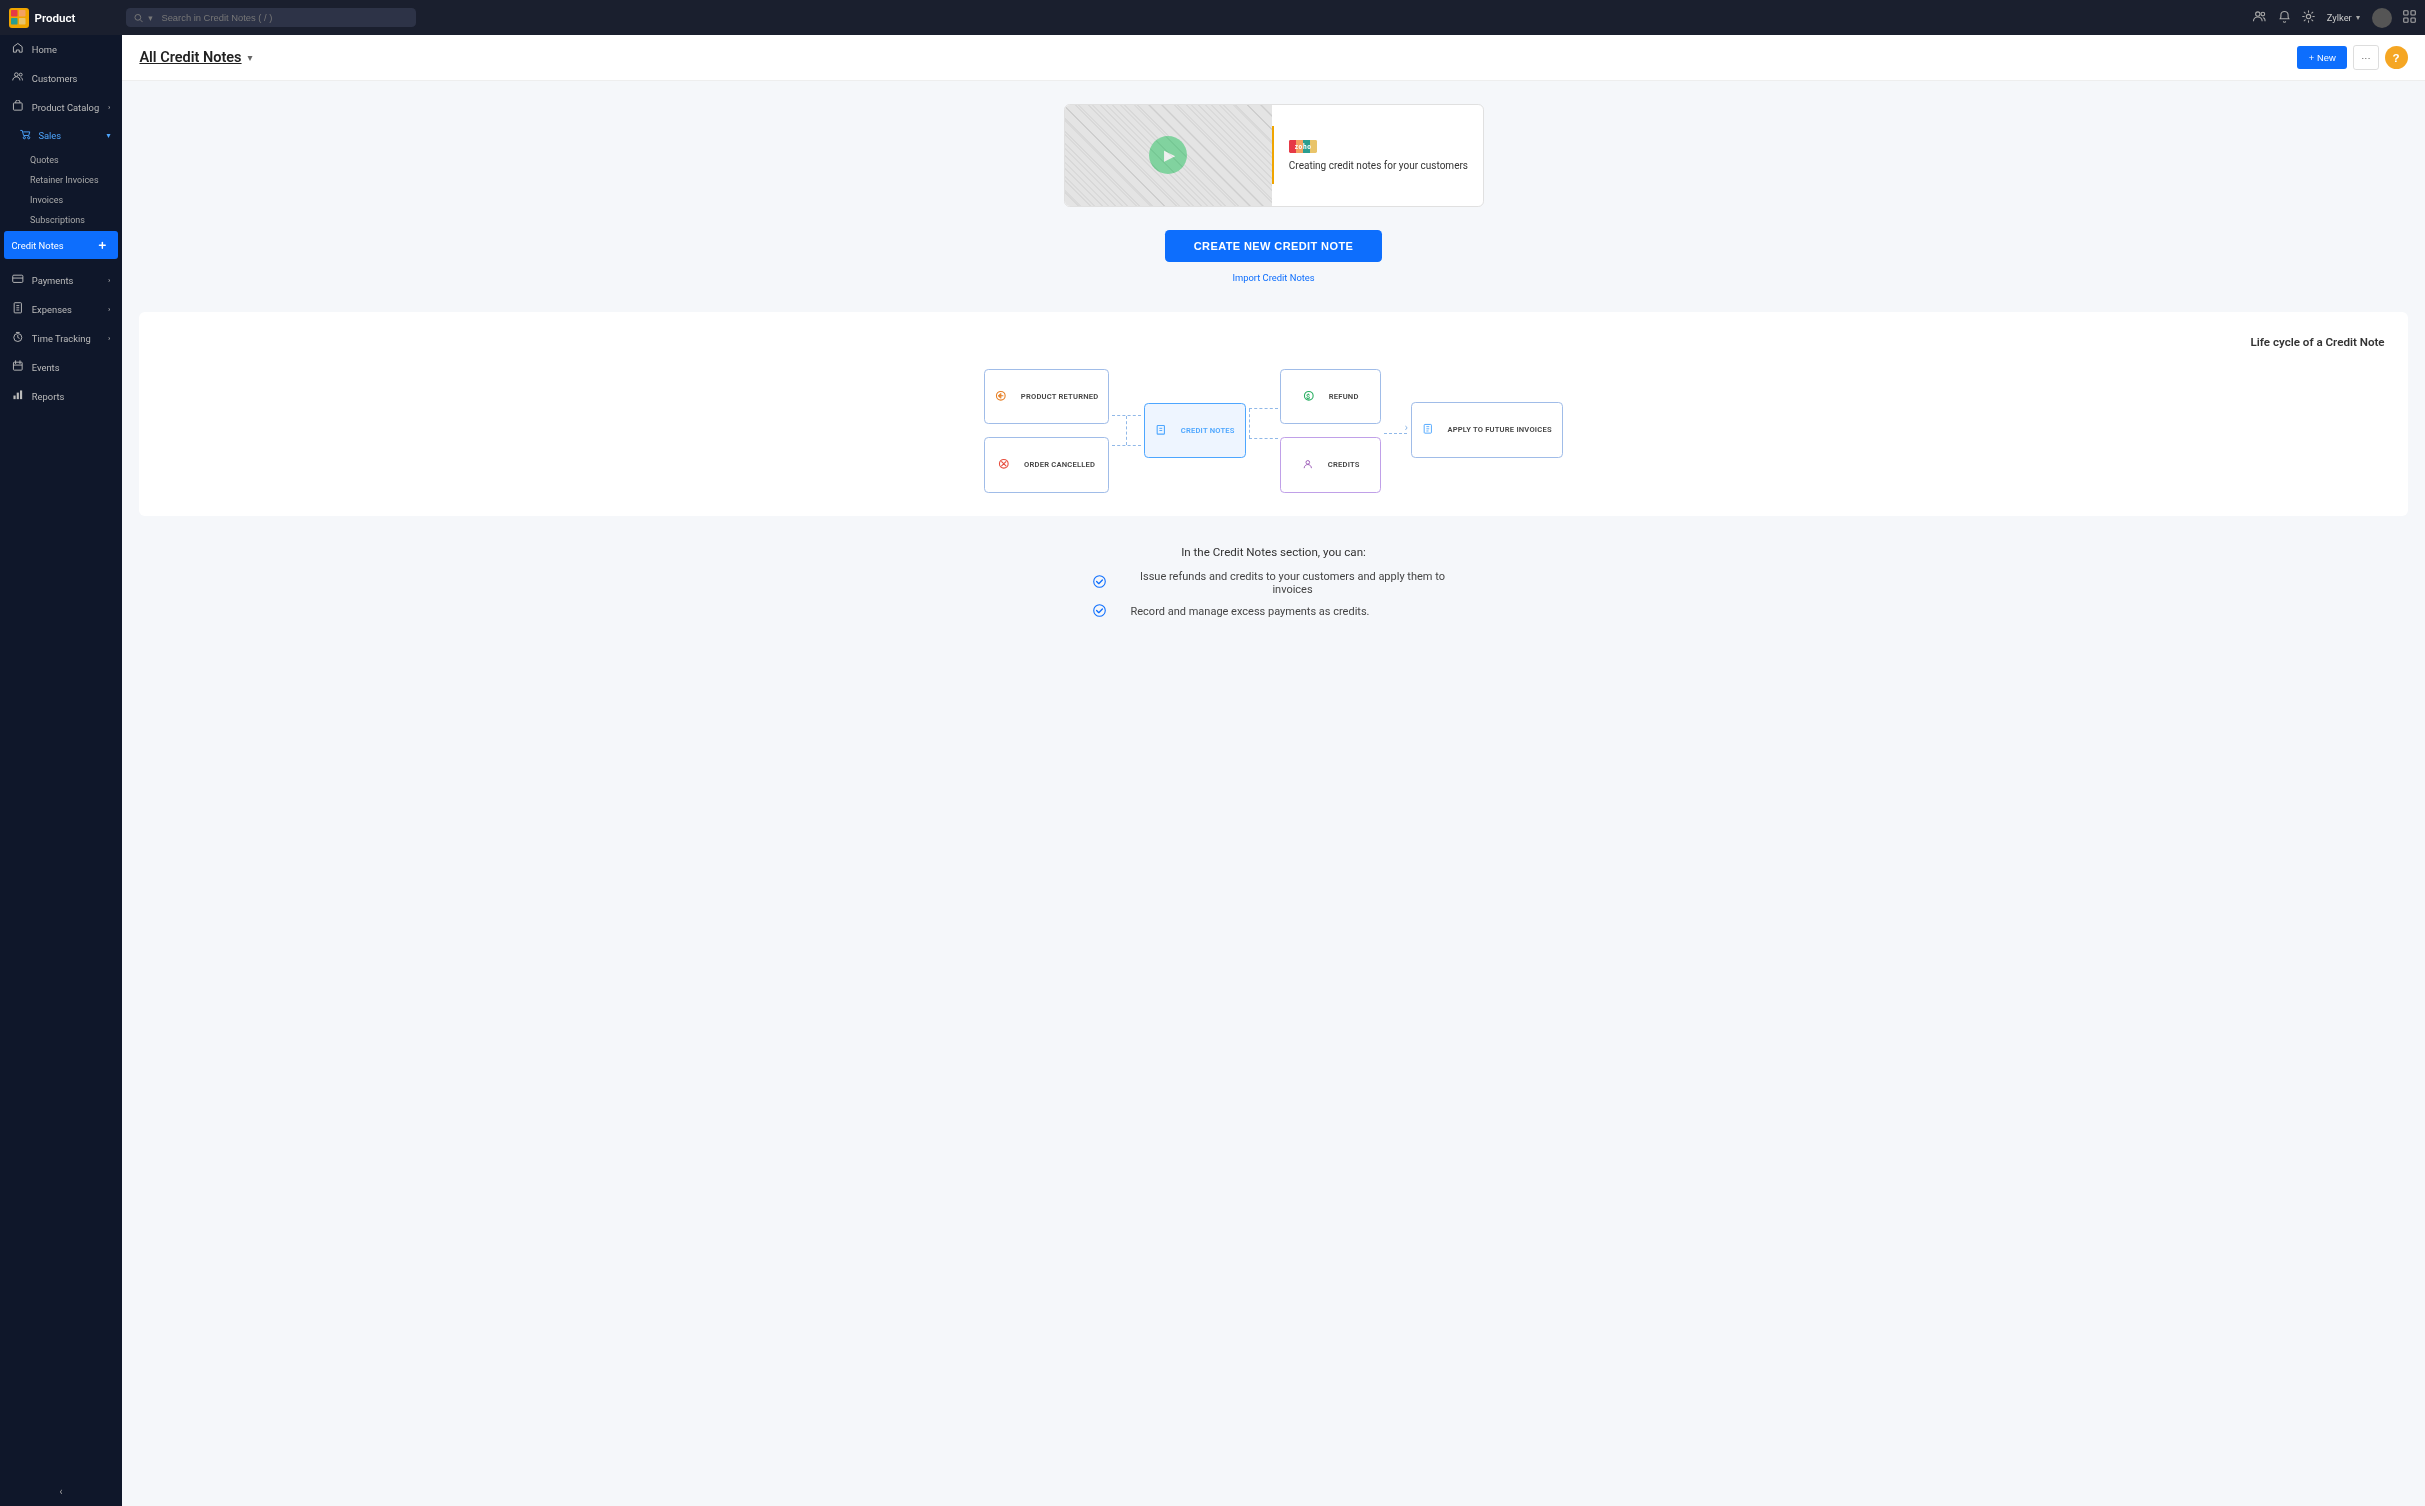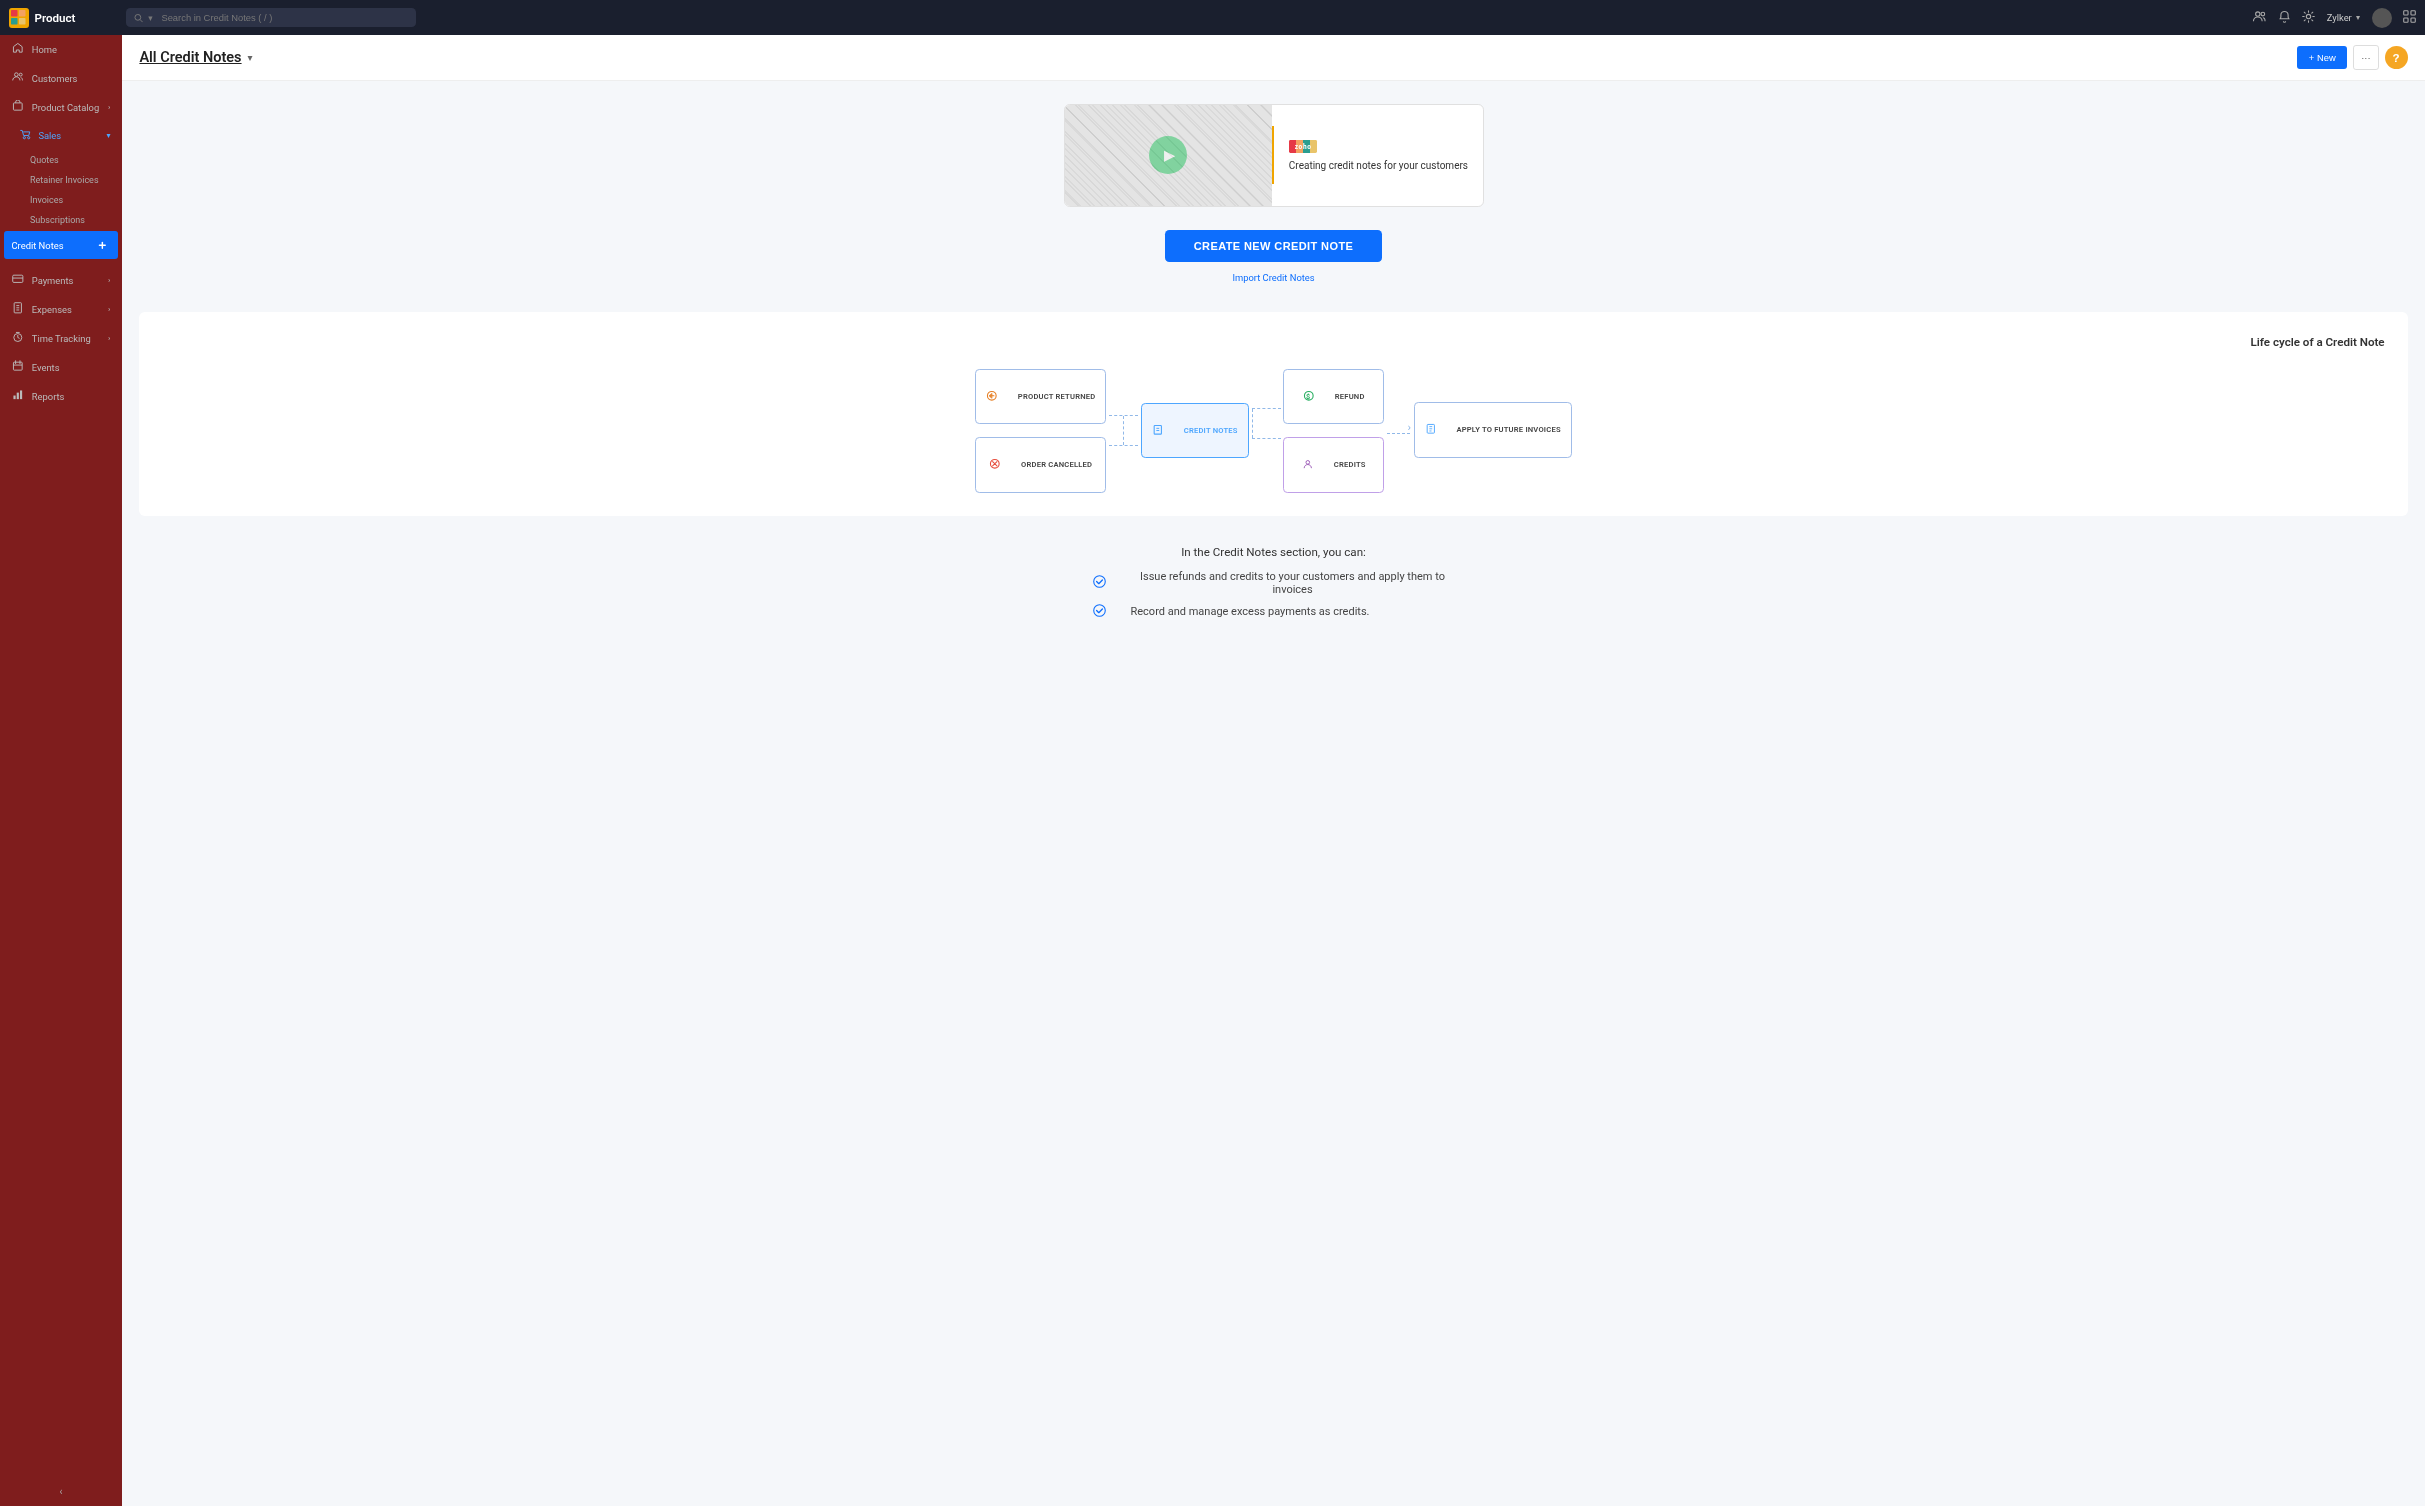--- a/index.html
+++ b/index.html
@@ -15,21 +15,21 @@
     .search-box input::placeholder { color: #777; }
     .topbar-right { margin-left: auto; display: flex; align-items: center; gap: 11.6px; }
     .topbar-icon { color: #aaa; cursor: pointer; font-size: 13px; }
     .topbar-user { display: flex; align-items: center; gap: 4.3px; color: #ccc; font-size: 9.4px; cursor: pointer; }
     .topbar-avatar { width: 20px; height: 20px; border-radius: 50%; background: #555; }
 
     
     .layout { display: flex; flex: 1; overflow: hidden; }
 
     
-    .sidebar { width: 122px; background: #7f1d1d; display: flex; flex-direction: column; overflow-y: auto; flex-shrink: 0; }
+    .sidebar { width: 122px; background: #0f172a; display: flex; flex-direction: column; overflow-y: auto; flex-shrink: 0; }
     .sidebar-item { display: flex; align-items: center; gap: 7.2px; padding: 7.2px 11.6px; color: #bbb; font-size: 9.4px; cursor: pointer; position: relative; }
     .sidebar-item .icon { font-size: 11px; width: 13px; text-align: center; }
     .sidebar-item .arrow { margin-left: auto; font-size: 8px; }
     .sidebar-sub { padding-left: 30px; font-size: 9px; color: #aaa; padding-top: 5px; padding-bottom: 5px; cursor: pointer; }
     .sales-header { display: flex; align-items: center; gap: 7.2px; padding: 7.2px 11.6px; color: #4da6ff; font-size: 9.4px; cursor: pointer; margin-left: 8px; }
     .sales-header .arrow { margin-left: auto; color: #4da6ff; font-size: 8px; }
     .add-btn { width: 16px; height: 16px; background: #0d6efd; border-radius: 50%; display: flex; align-items: center; justify-content: center; color: white; font-size: 10px; position: absolute; right: 5.8px; cursor: pointer; }
     .sidebar-bottom { margin-top: auto; padding: 8.7px 11.6px; }
     .sidebar-collapse { color: #aaa; cursor: pointer; font-size: 10px; text-align: center; }
 
@@ -55,21 +55,21 @@
     .video-logo { background: #f0a500; color: white; font-size: 7.2px; font-weight: bold; padding: 1.4px 4.3px; border-radius: 1.4px; display: inline-block; margin-bottom: 5.8px; }
     .video-text { font-size: 10px; color: #333; line-height: 1.4; }
 
     .cta-section { display: flex; flex-direction: column; align-items: center; gap: 10px; margin-bottom: 29px; }
     .btn-create { background: #0d6efd; color: white; border: none; padding: 10px 29px; border-radius: 4.3px; font-size: 11px; font-weight: 600; cursor: pointer; letter-spacing: 0.4px; }
     .btn-import { color: #0d6efd; font-size: 9.4px; cursor: pointer; text-decoration: none; background: none; border: none; }
 
     
     .lifecycle-section { background: white; border-radius: 5.8px; padding: 23px; margin-bottom: 17.4px; }
     .lifecycle-title { font-size: 11.6px; font-weight: 600; color: #333; text-align: right; margin-bottom: 20px; }
-    .flow-box { border: 1.1px solid #b0c8f0; border-radius: 4.3px; padding: 20px 10px; display: flex; align-items: center; gap: 20px; font-size: 8px; font-weight: 600; color: #444; letter-spacing: 0.4px; background: white; min-width: 101px; justify-content: center; }
+    .flow-box { border: 1.1px solid #b0c8f0; border-radius: 4.3px; padding: 20px 10px; display: flex; align-items: center; gap: 14px; font-size: 8px; font-weight: 600; color: #444; letter-spacing: 0.4px; background: white; min-width: 101px; justify-content: center; }
     .flow-box.credit-notes { border-color: #4da6ff; background: #f0f7ff; }
 
     
     .diagram-wrap { display: flex; align-items: center; justify-content: center; gap: 0; }
     .col-left { display: flex; flex-direction: column; gap: 13px; }
     .col-right { display: flex; flex-direction: column; gap: 13px; }
 
     
     .info-section { padding: 11.6px 0; text-align: center; }
     .info-title { font-size: 11.6px; color: #333; margin-bottom: 11.6px; }

